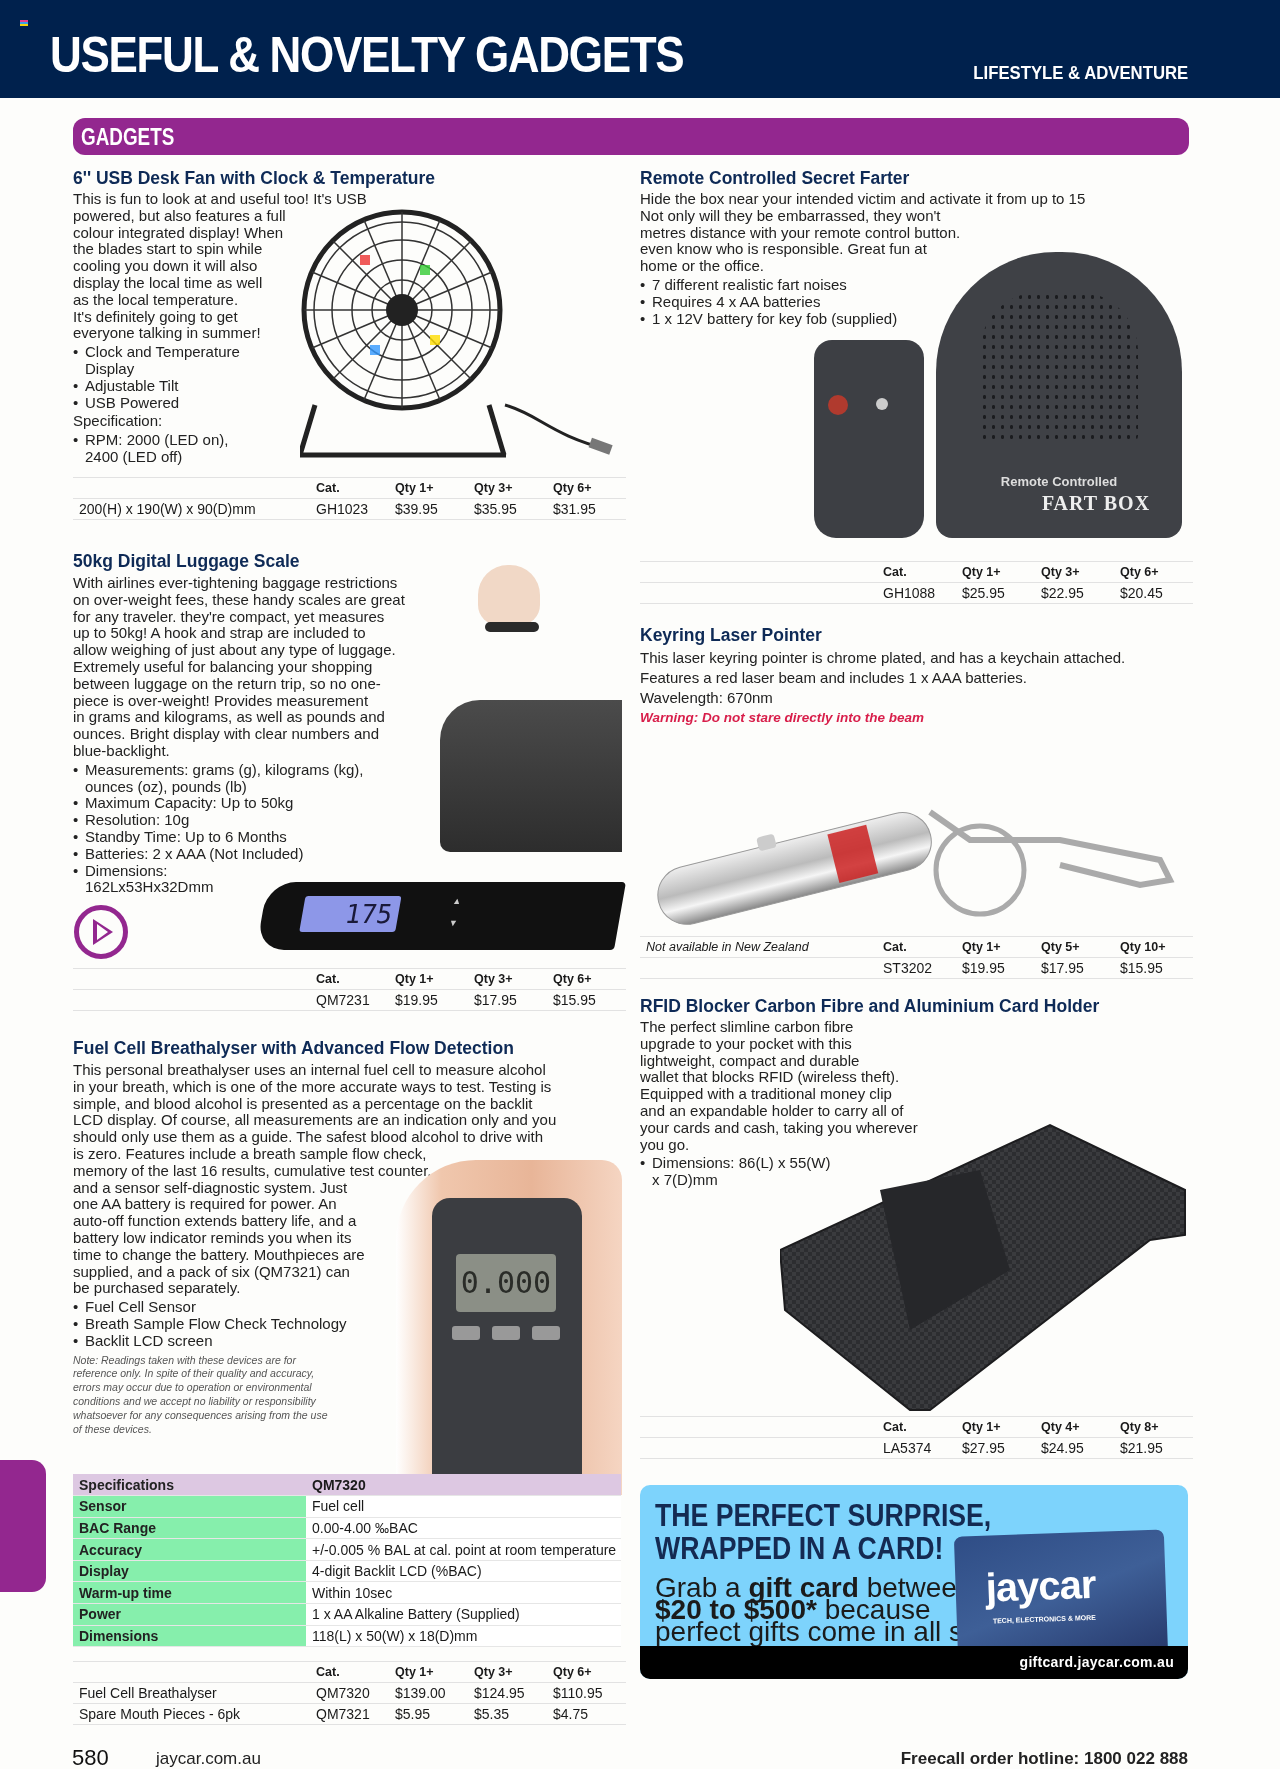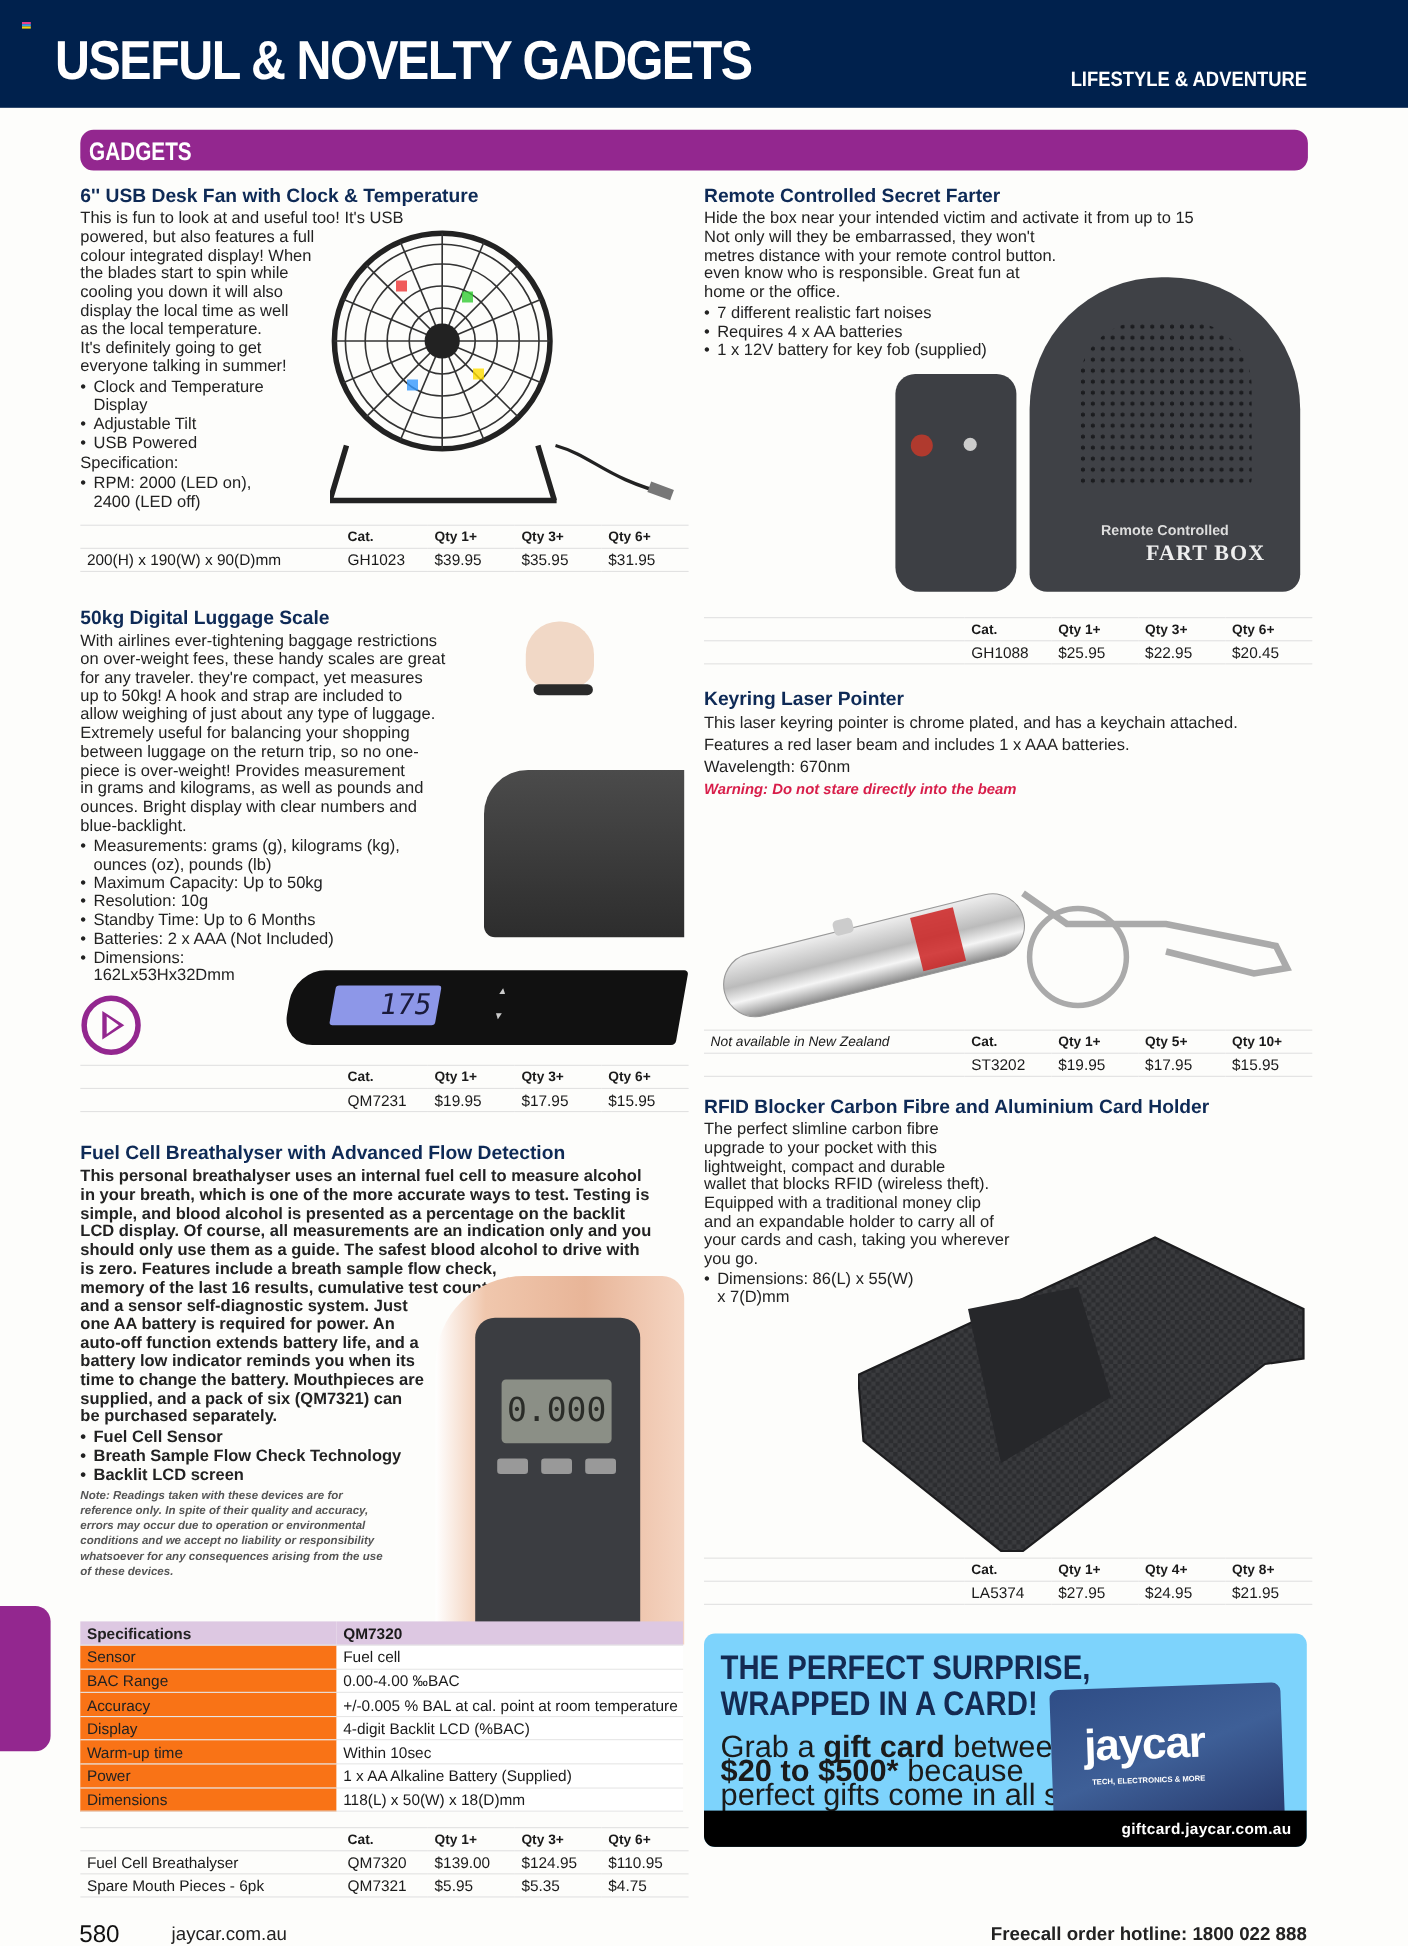--- a/index.html
+++ b/index.html
@@ -28,21 +28,21 @@
 
   .price-table { position: absolute; font-family: "Liberation Sans Narrow", "Liberation Sans", sans-serif; font-size: 14px; border-collapse: collapse; }
   .price-table td { height: 21px; padding: 0 0 0 6px; border-bottom: 1px solid #e2e2e2; white-space: nowrap; }
   .price-table tr:first-child td { border-top: 1px solid #e2e2e2; font-family: "Liberation Sans", sans-serif; font-weight: 700; font-size: 12.5px; }
   .price-table .c0 { width: 237px; }
   .price-table .c1, .price-table .c2, .price-table .c3, .price-table .c4 { width: 79px; }
   .price-table .note-cell { font-style: italic; font-weight: 400 !important; font-size: 13px; }
 
   .spec-table { position: absolute; left: 73px; top: 1474px; width: 548px; border-collapse: collapse; font-size: 14px; }
   .spec-table td { height: 21.6px; padding: 0 0 0 6px; border-bottom: 1px solid #e6e6e6; }
-  .spec-table td.k { width: 233px; font-weight: 400; color: #222; background: #f97316; }
+  .spec-table td.k { width: 233px; font-weight: 700; color: #222; background: #86efac; }
   .spec-table td.v { font-family: "Liberation Sans Narrow", "Liberation Sans", sans-serif; background: #fff; }
   .spec-table tr.head td { background: #ddc8e2; font-weight: 700; }
 
   .img { position: absolute; }
   .play-btn { position: absolute; left: 74px; top: 905px; width: 54px; height: 54px; border: 5px solid #93278f; border-radius: 50%; }
   .play-btn::after { content: ""; position: absolute; left: 16px; top: 11px; border-left: 20px solid transparent; border-top: 12px solid transparent; border-bottom: 12px solid transparent; }
   .play-btn .tri { position: absolute; left: 14px; top: 9px; width: 0; height: 0; border-left: 20px solid #93278f; border-top: 13px solid transparent; border-bottom: 13px solid transparent; }
   .play-btn .tri-in { position: absolute; left: 18px; top: 14px; width: 0; height: 0; border-left: 11px solid #fdfdfb; border-top: 8px solid transparent; border-bottom: 8px solid transparent; }
 
   .promo { position: absolute; left: 640px; top: 1485px; width: 548px; height: 194px; background: #7dd3fc; border-radius: 10px; overflow: hidden; }
@@ -323,21 +323,21 @@
     <td></td>
     <td>LA5374</td>
     <td>$27.95</td>
     <td>$24.95</td>
     <td>$21.95</td>
   </tr>
 </tbody>
   </table>
 
 <div class="ptitle" style="left:73px;top:1038px;">Fuel Cell Breathalyser with Advanced Flow Detection</div>
-<div class="pbody" style="left:73px;top:1062px;width:560px;font-weight:bold;">
+<div class="pbody" style="left:73px;top:1062px;width:560px;">
   <p style="white-space:nowrap">This personal breathalyser uses an internal fuel cell to measure alcohol</p>
   <p style="white-space:nowrap">in your breath, which is one of the more accurate ways to test. Testing is</p>
   <p style="white-space:nowrap">simple, and blood alcohol is presented as a percentage on the backlit</p>
   <p style="white-space:nowrap">LCD display. Of course, all measurements are an indication only and you</p>
   <p style="white-space:nowrap">should only use them as a guide. The safest blood alcohol to drive with</p>
   <p>is zero. Features include a breath sample flow check,</p>
   <p>memory of the last 16 results, cumulative test counter,</p>
   <p>and a sensor self-diagnostic system. Just</p>
   <p>one AA battery is required for power. An</p>
   <p>auto-off function extends battery life, and a</p>

